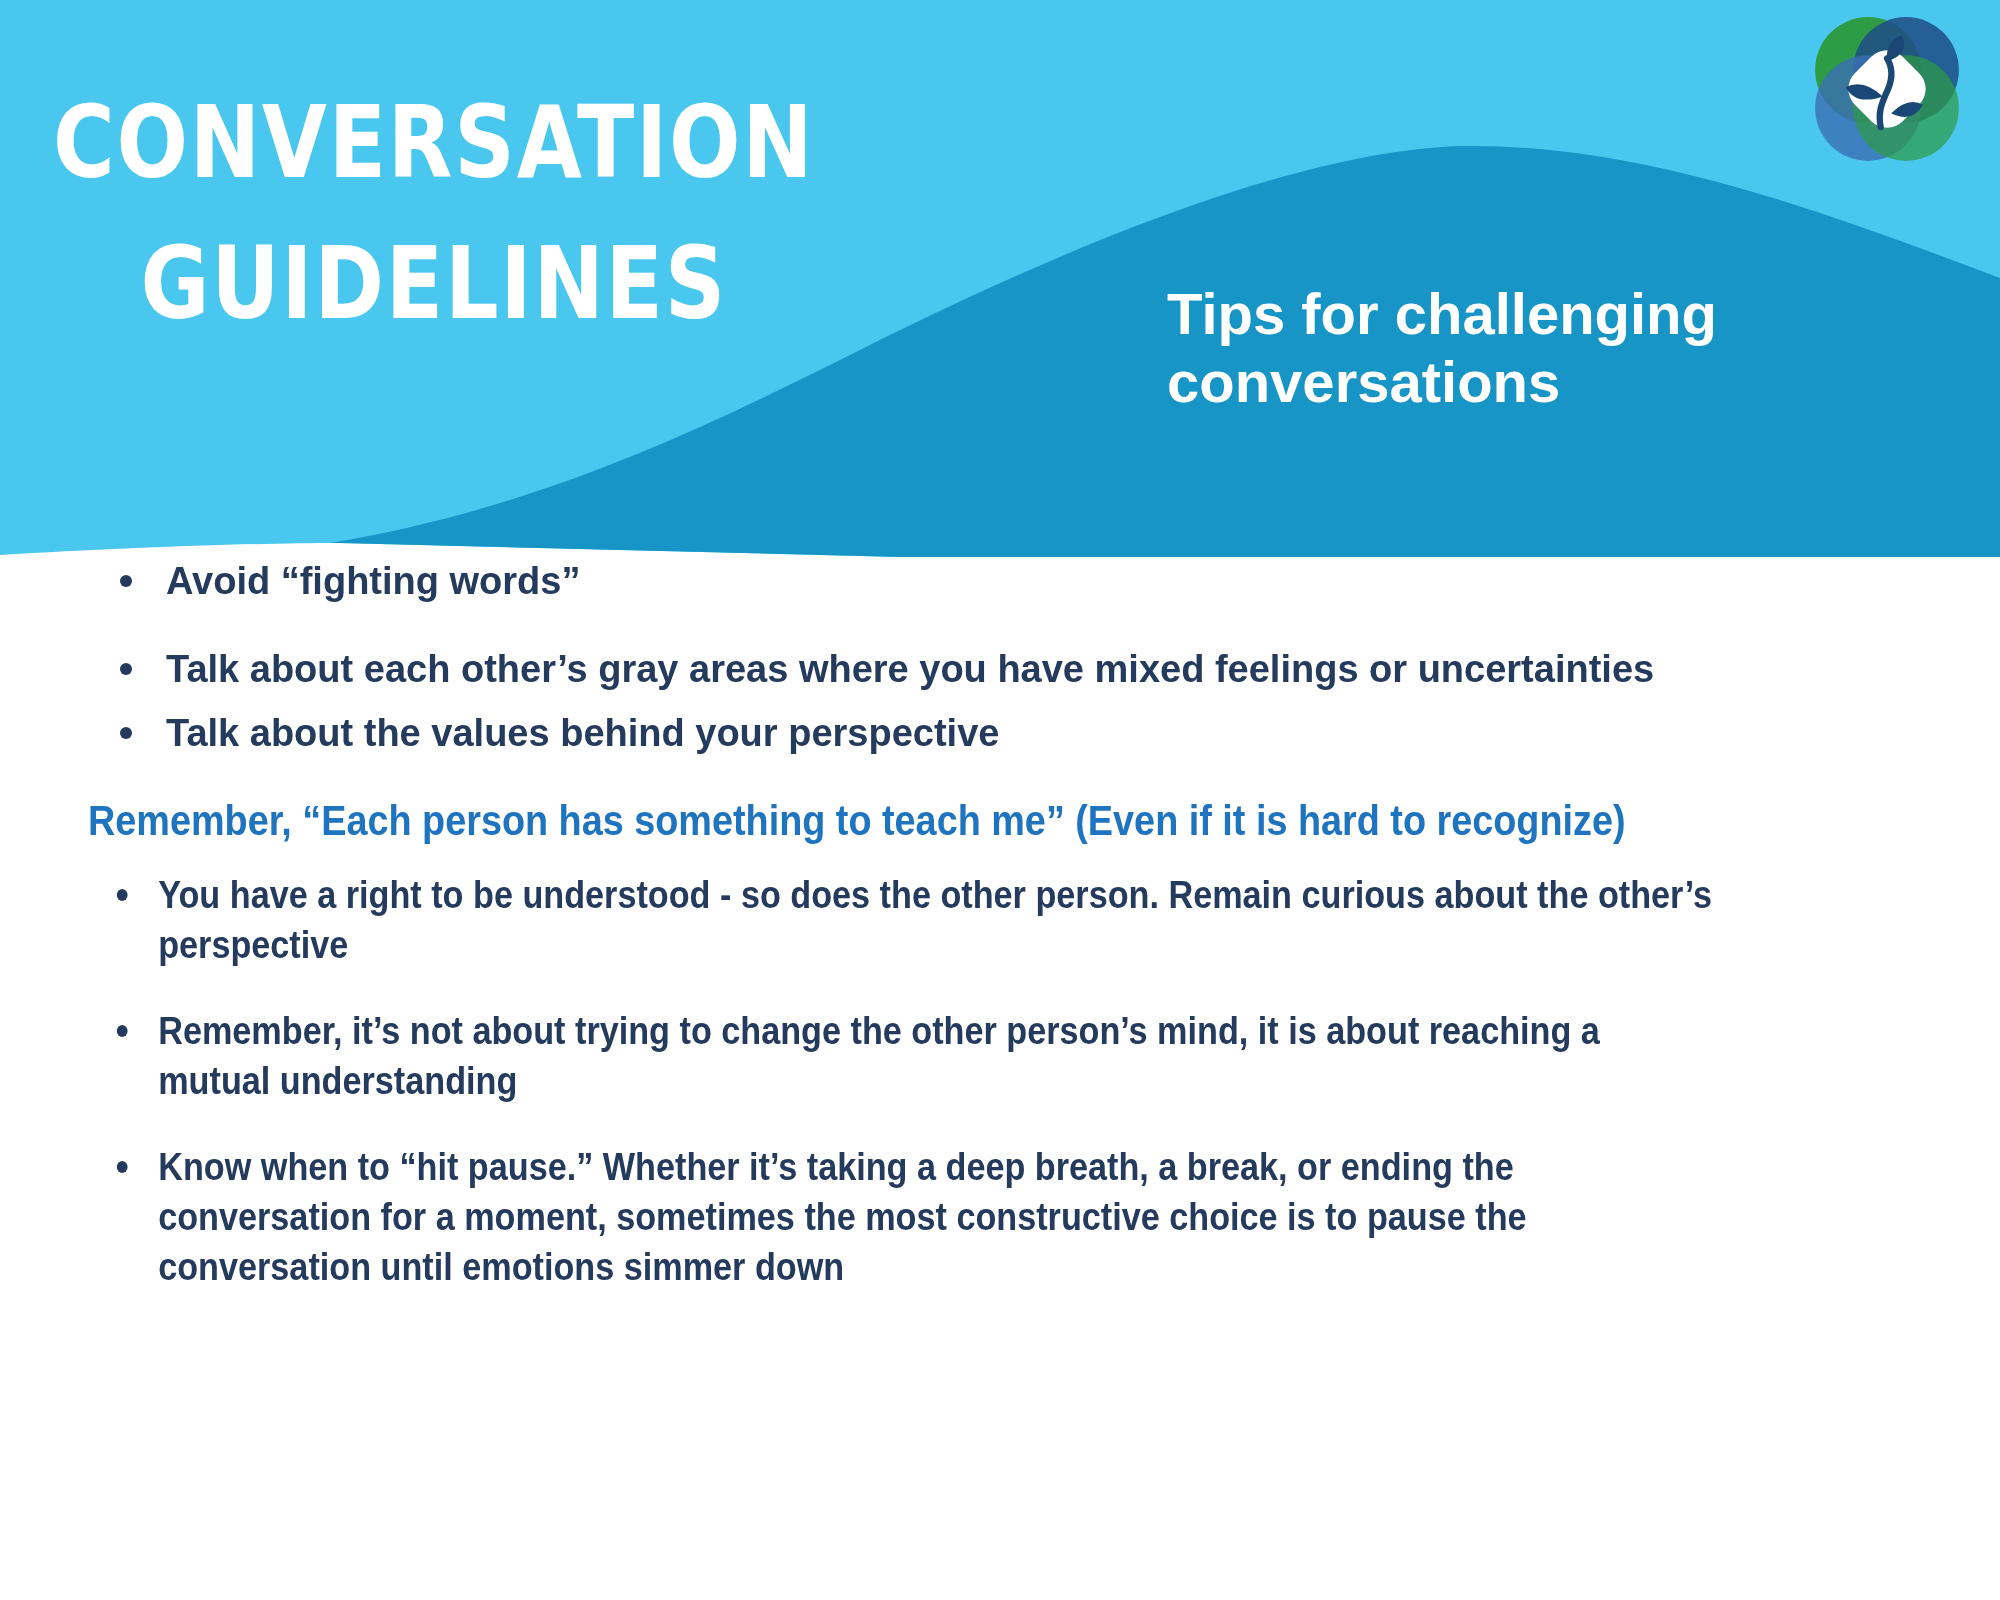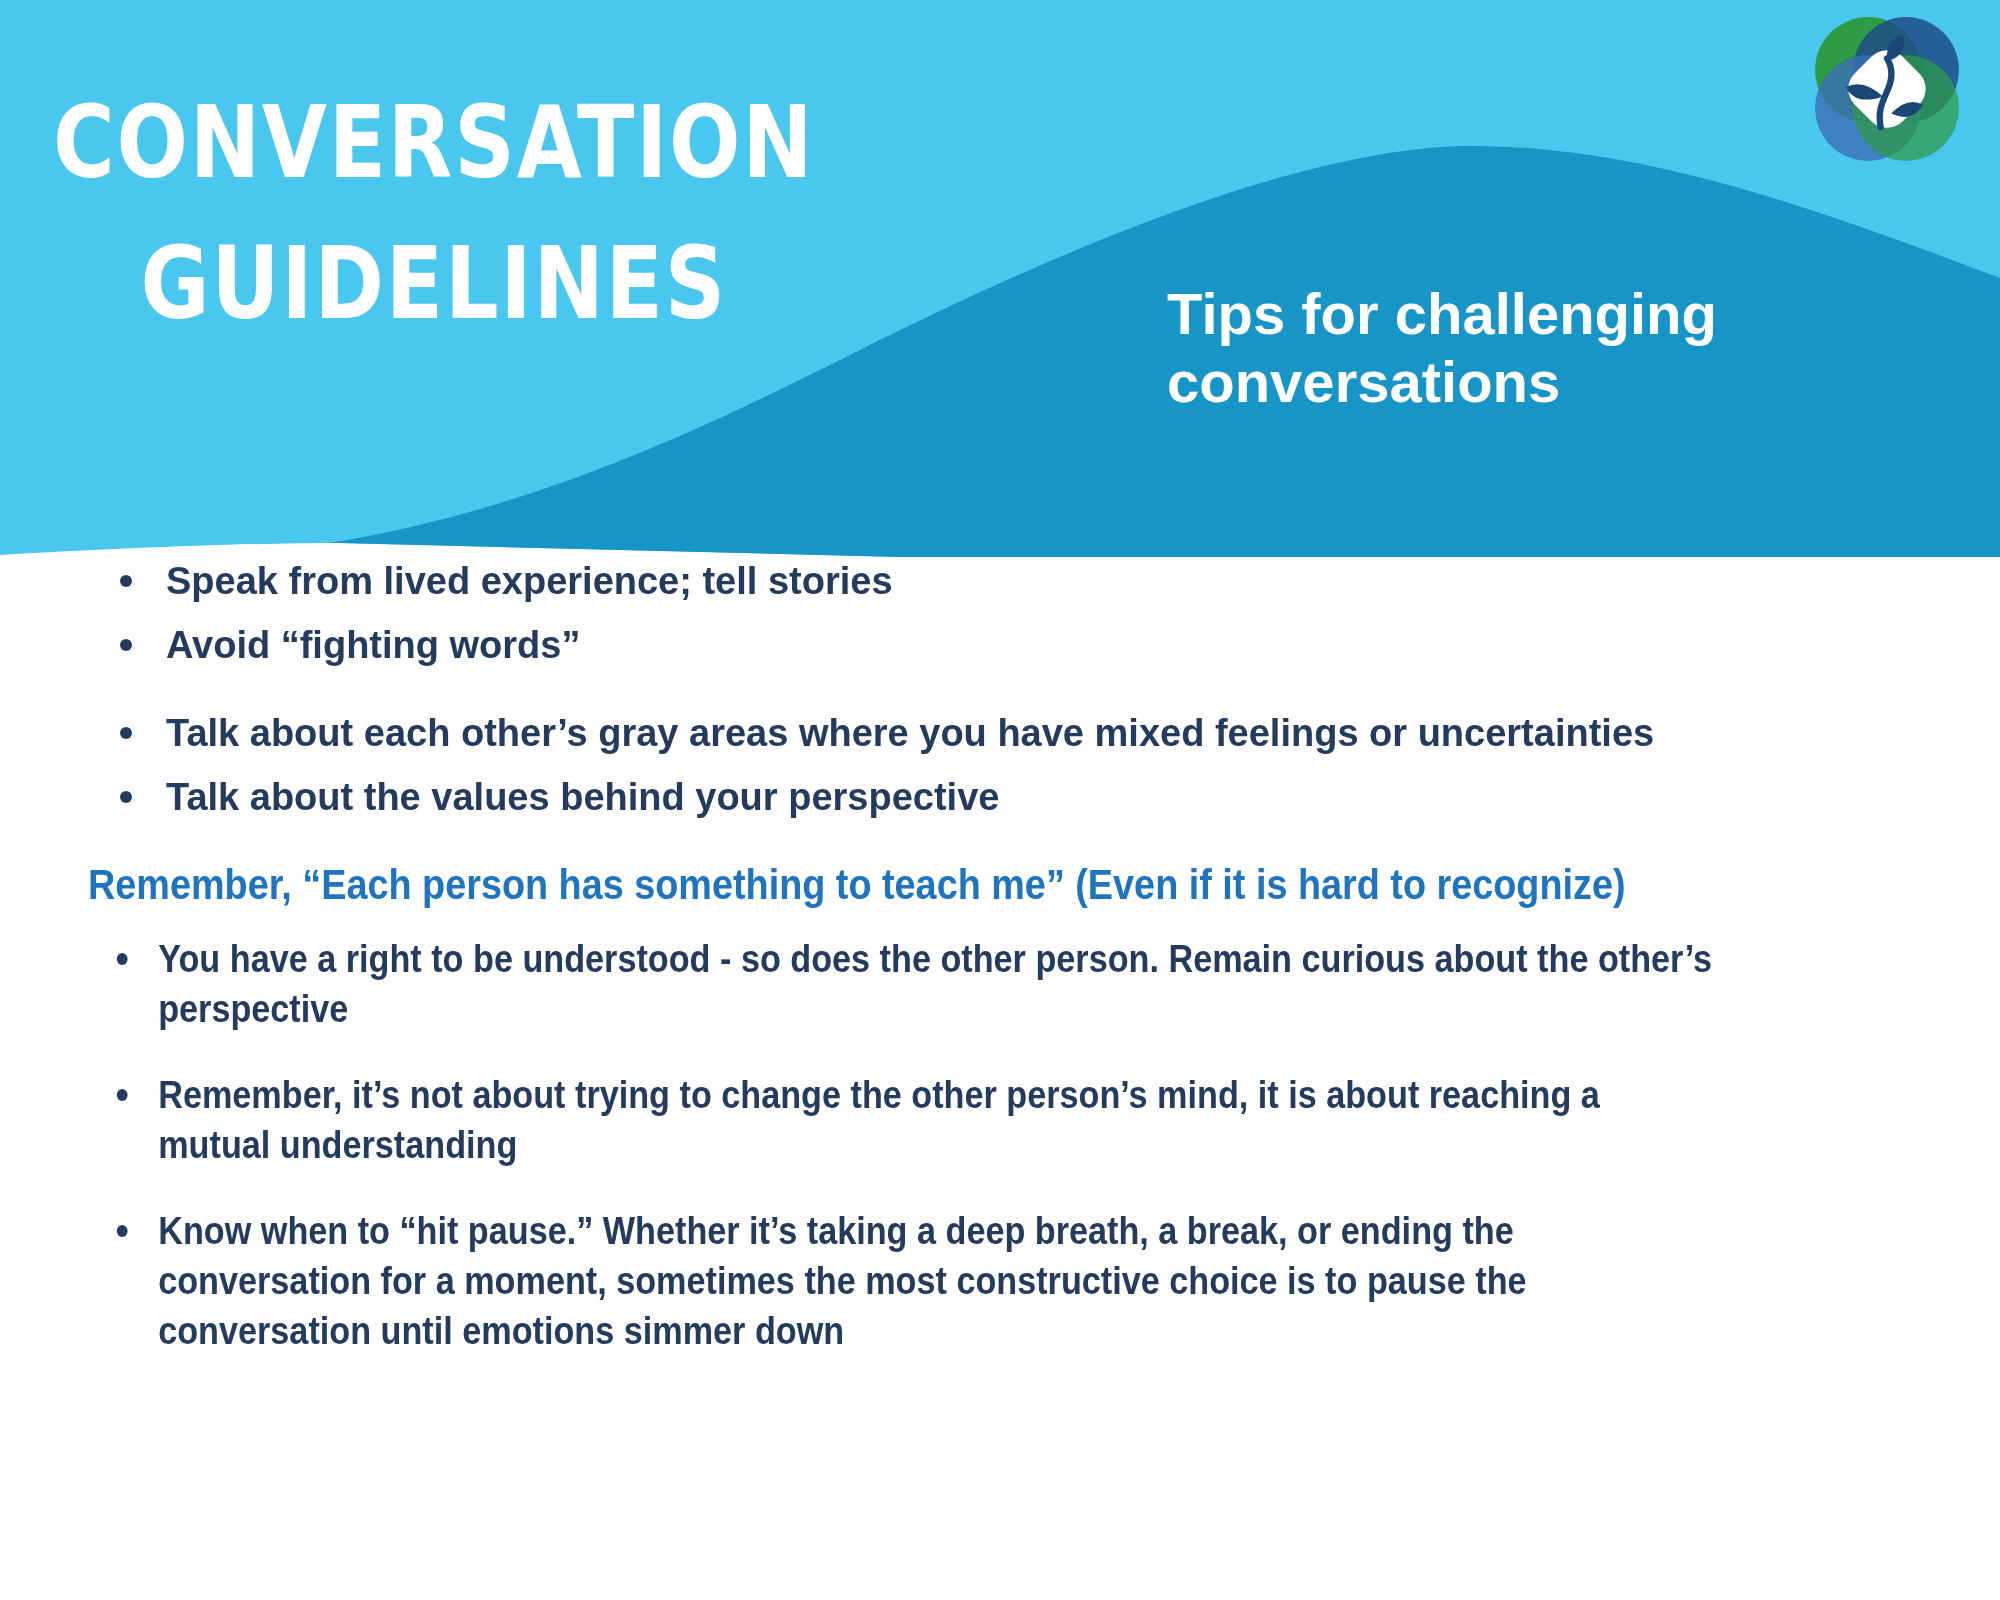--- a/index.html
+++ b/index.html
@@ -131,21 +131,20 @@
       <path d="M66 77 Q 48 60 31 68 Q 40 86 66 77 Z"></path>
       <path d="M74 93 Q 90 77 104 85 Q 94 103 74 93 Z"></path>
       <path d="M70 44 Q 68 25 84 19 Q 92 37 70 44 Z"></path>
     </g>
   </svg>
 
   <div class="content">
 
     <section class="section">
       <ul>
-        <li>Speak from lived experience; tell stories</li>
         <li>Avoid “fighting words”</li>
       </ul>
     </section>
 
     <section class="section">
       <ul>
         <li>Talk about each other’s gray areas where you have mixed feelings or uncertainties</li>
         <li>Talk about the values behind your perspective</li>
       </ul>
     </section>

